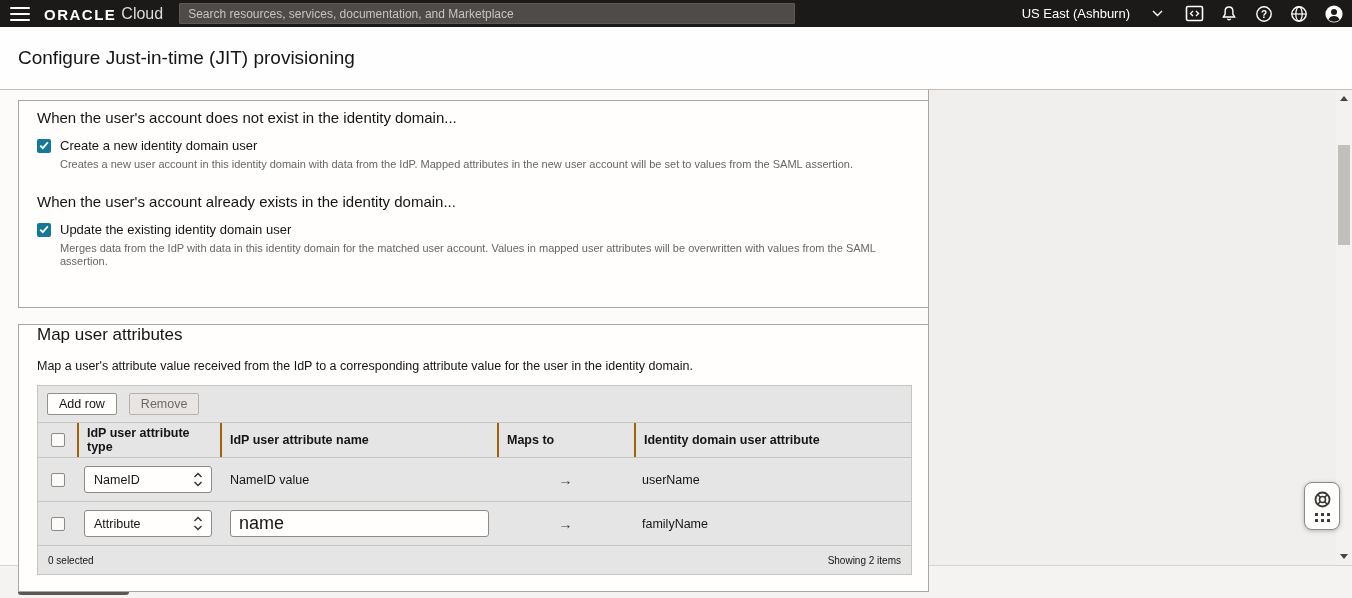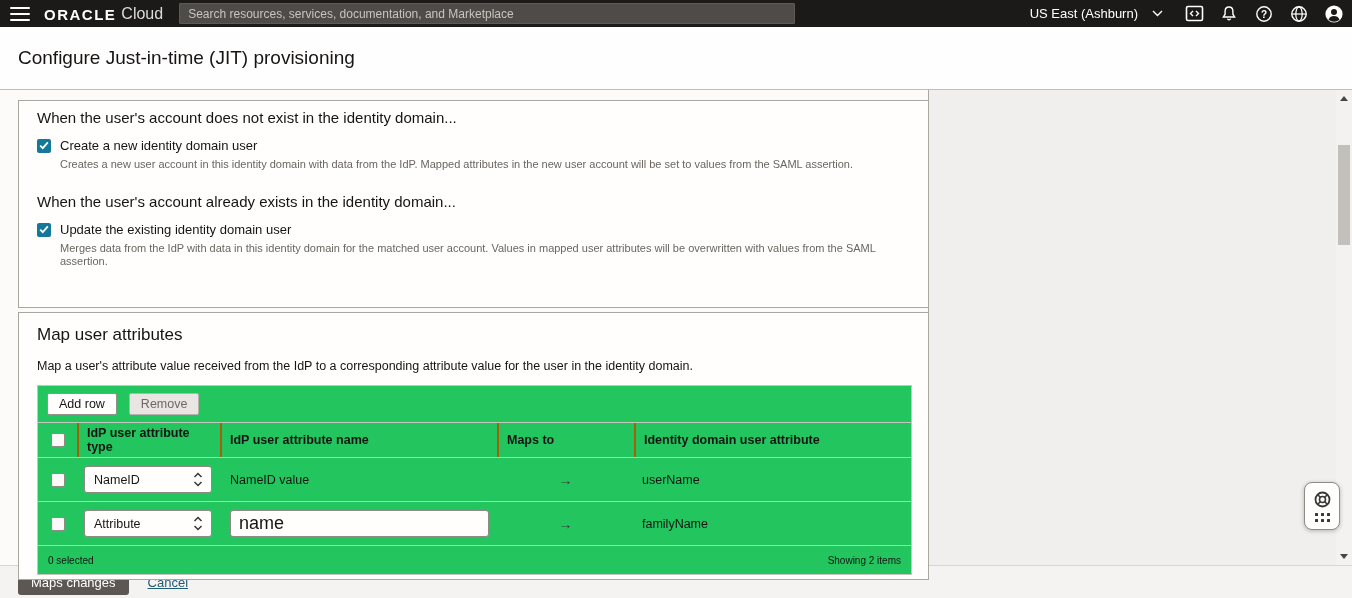--- a/index.html
+++ b/index.html
@@ -9,49 +9,49 @@
   
   .topbar { height:27px; background:#1c1a19; display:flex; align-items:center; padding:0 8px 0 10px; }
   .hamburger { width:20px; height:14px; display:flex; flex-direction:column; justify-content:space-between; cursor:pointer; margin-right:14px; }
   .hamburger span { display:block; height:2px; background:#fff; border-radius:1px; }
   .brand { display:flex; align-items:flex-end; gap:5px; white-space:nowrap; }
   .brand .oracle { color:#fff; font-weight:bold; font-size:15px; letter-spacing:1.5px; }
   .brand .cloud { color:#dedcda; font-weight:300; font-size:16px; }
   .search { margin-left:16px; width:616px; height:21px; background:#4e4b48; border:1px solid #5d5a57; border-radius:1px; color:#d6d3d0; font-size:12px; padding:0 8px; font-family:"Liberation Sans",sans-serif; outline:none; }
   .search::placeholder { color:#c7c4c1; }
   .topbar-right { margin-left:auto; display:flex; align-items:center; gap:15px; }
-  .region { display:flex; align-items:center; gap:14px; color:#fff; font-size:13px; cursor:pointer; margin-right:6px; }
+  .region { display:flex; align-items:center; gap:22px; color:#fff; font-size:13px; cursor:pointer; margin-right:6px; }
   .tb-icon { background:none; border:none; cursor:pointer; display:flex; align-items:center; justify-content:center; width:20px; height:20px; padding:0; }
 
   
   .titlebar { height:63px; background:#fffefe; border-bottom:1px solid #c2bdb7; display:flex; align-items:center; padding-left:18px; }
   .titlebar h1 { font-size:19px; font-weight:400; color:#161513; }
 
   
   .content { position:relative; height:475px; display:flex; background:#fcfbfa; }
   .content-left { width:929px; border-right:1px solid #aba69f; height:100%; }
   .content-right { flex:1; background:#f1efed; }
 
   .card { background:#fffefd; border:1px solid #aba69f; margin-left:18px; width:911px; padding:8px 18px 0 18px; }
   .card1 { margin-top:10px; height:208px; }
-  .card2 { margin-top:4px; height:268px; padding-top:12px; }
+  .card2 { margin-top:16px; height:268px; padding-top:0; }
 
   .sec-heading { font-size:15px; font-weight:400; color:#161513; margin-bottom:12px; }
   .sec-heading.again { margin-top:22px; }
   .cb-row { display:flex; align-items:center; gap:9px; margin-bottom:5px; }
   .cb { width:14px; height:14px; border-radius:2px; flex:0 0 auto; display:flex; align-items:center; justify-content:center; cursor:pointer; }
   .cb.checked { background:#14789a; }
   .cb.empty { background:#fbfaf9; border:1px solid #8f8a84; }
   .cb-label { font-size:13px; color:#161513; }
   .hint { font-size:11px; color:#6b6560; margin-left:23px; line-height:13px; }
 
   .card2 h2 { font-size:17px; font-weight:400; margin-bottom:14px; }
   .map-desc { font-size:12.5px; color:#161513; margin-bottom:12px; }
 
-  .table-wrap { border:1px solid #c8c4be; width:875px; background:#22c55e; }
+  .table-wrap { border:1px solid #c8c4be; width:875px; background:#e5e5e5; }
   .toolbar { height:37px; display:flex; align-items:center; gap:12px; padding:0 9px; border-bottom:1px solid #c8c4be; }
   .btn { font-size:12.5px; font-family:"Liberation Sans",sans-serif; padding:3px 11px; height:22px; border-radius:2px; cursor:pointer; }
   .btn-addrow { background:#fffefd; border:1px solid #94908a; color:#161513; }
   .btn-remove { background:#e8e5e2; border:1px solid #b6b1ab; color:#6e6862; }
 
   .trow { display:grid; grid-template-columns:39px 143px 277px 137px 1fr; align-items:center; }
   .thead { height:35px; border-bottom:1px solid #c8c4be; }
   .thead .th { font-size:12.5px; font-weight:bold; color:#161513; padding:0 8px; height:100%; display:flex; align-items:center; }
   .thead .th + .th { border-left:2px solid #a16207; }
   .tdata { height:44px; border-bottom:1px solid #c8c4be; font-size:12.5px; }

